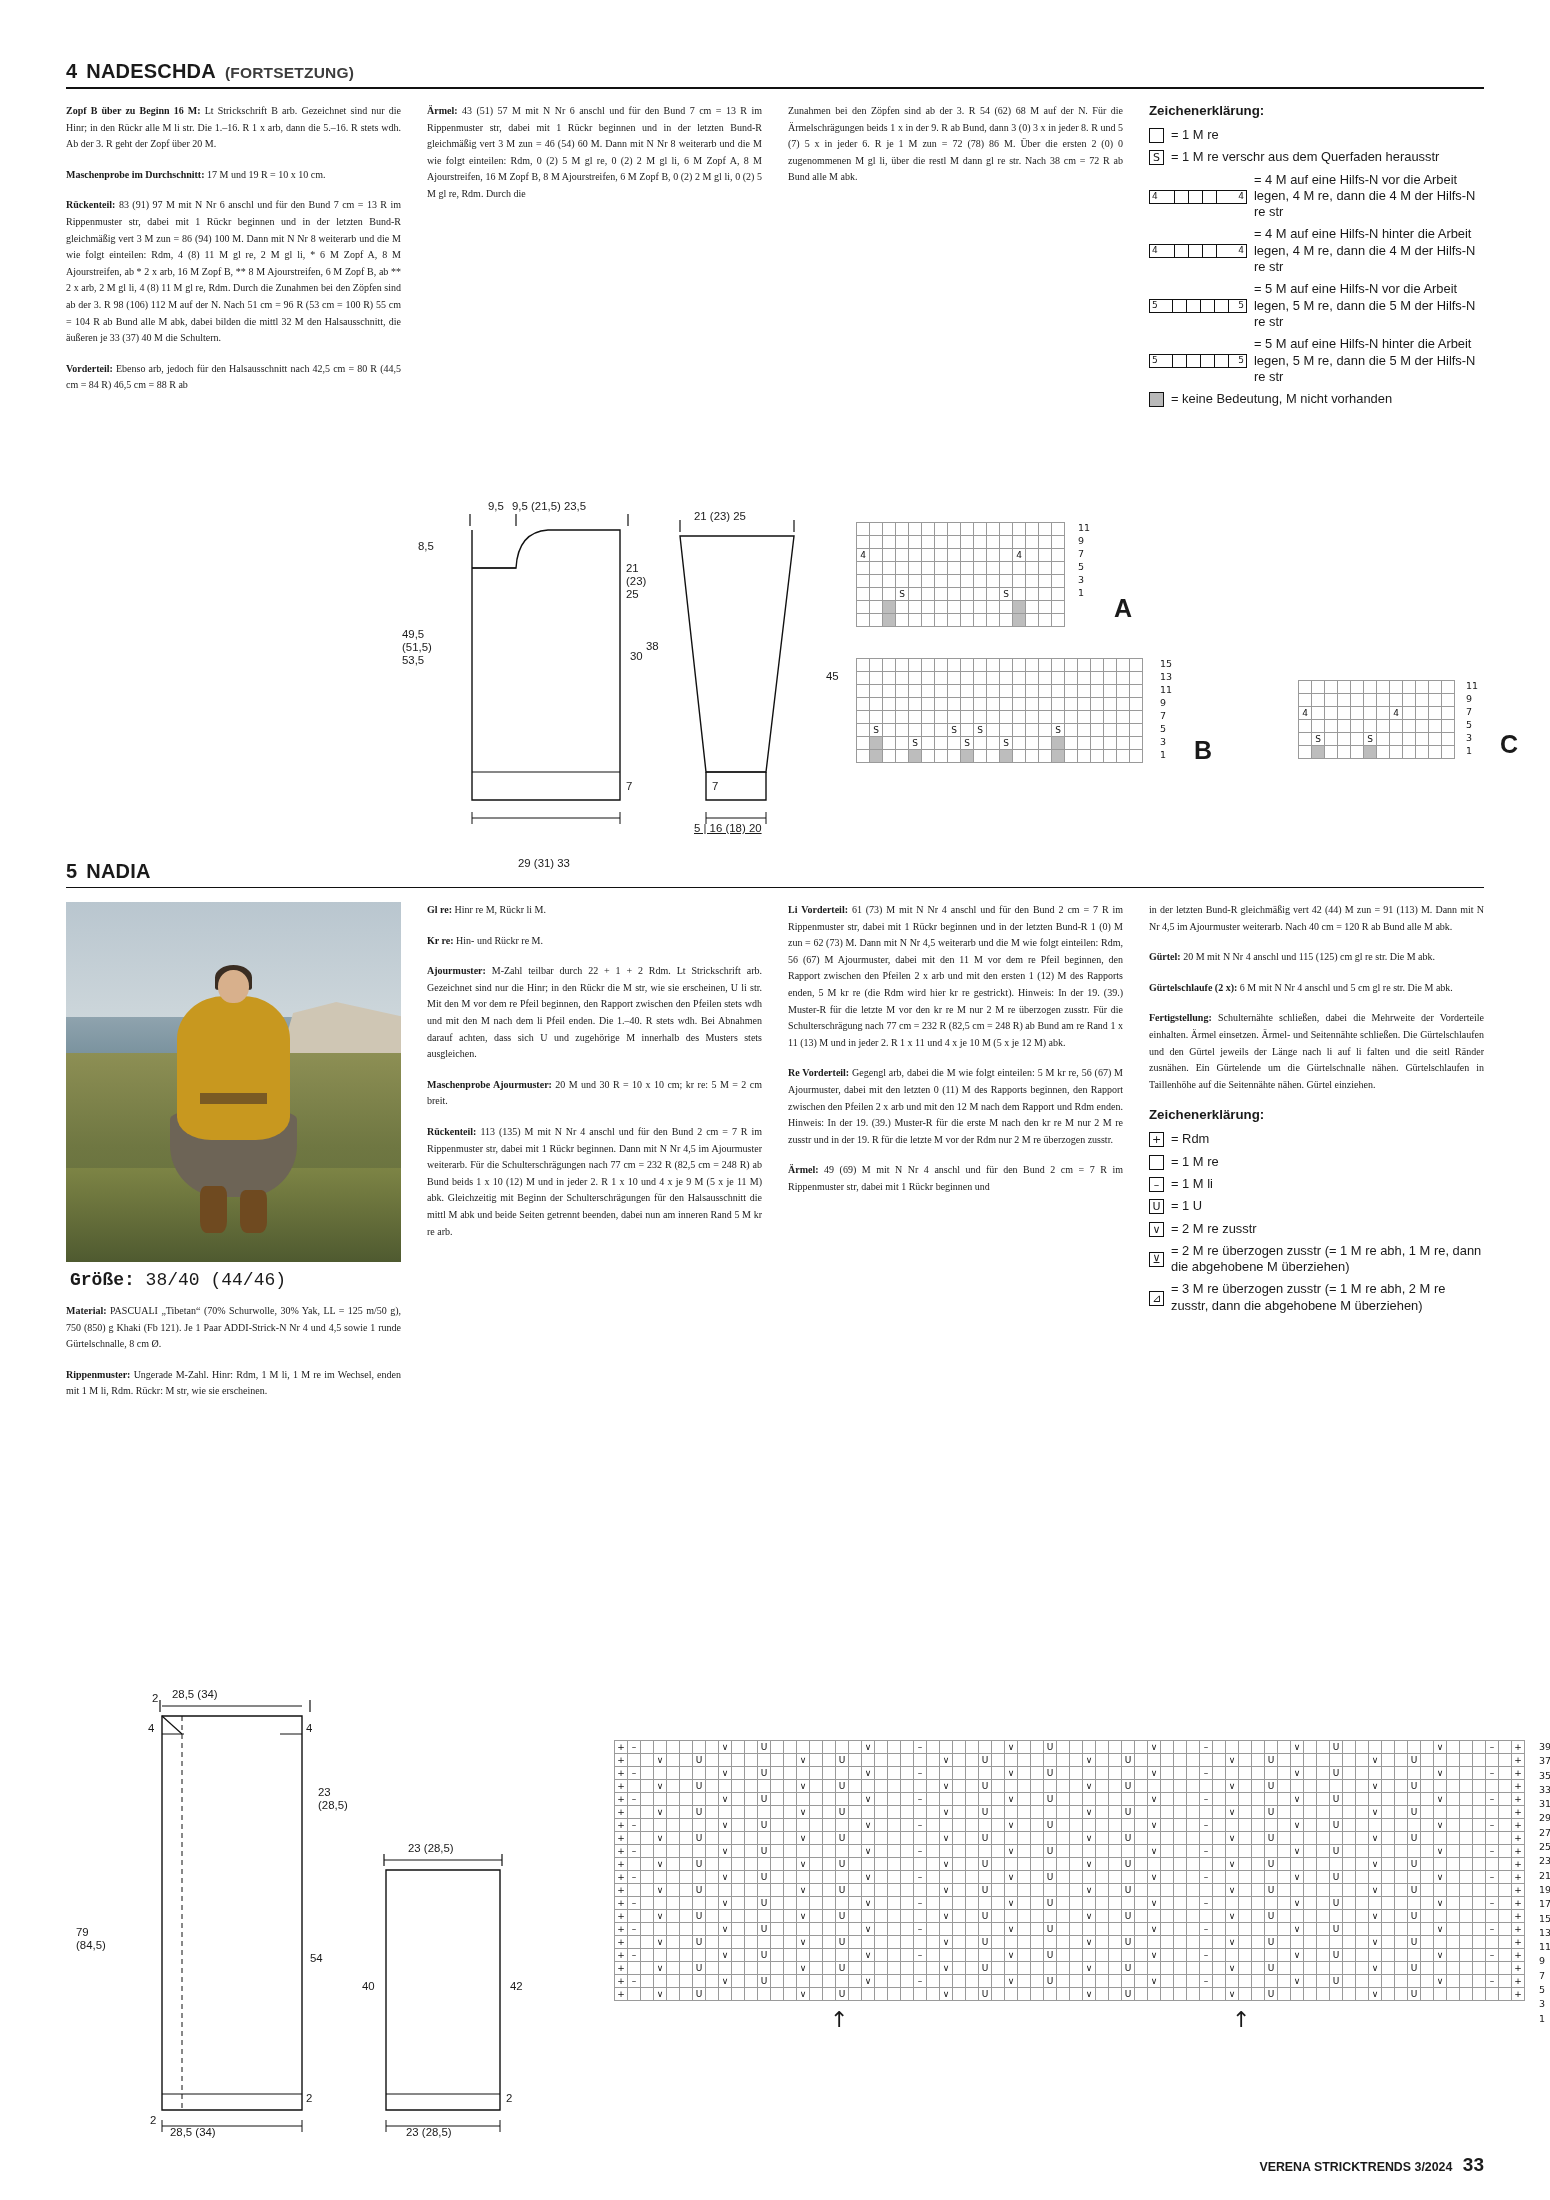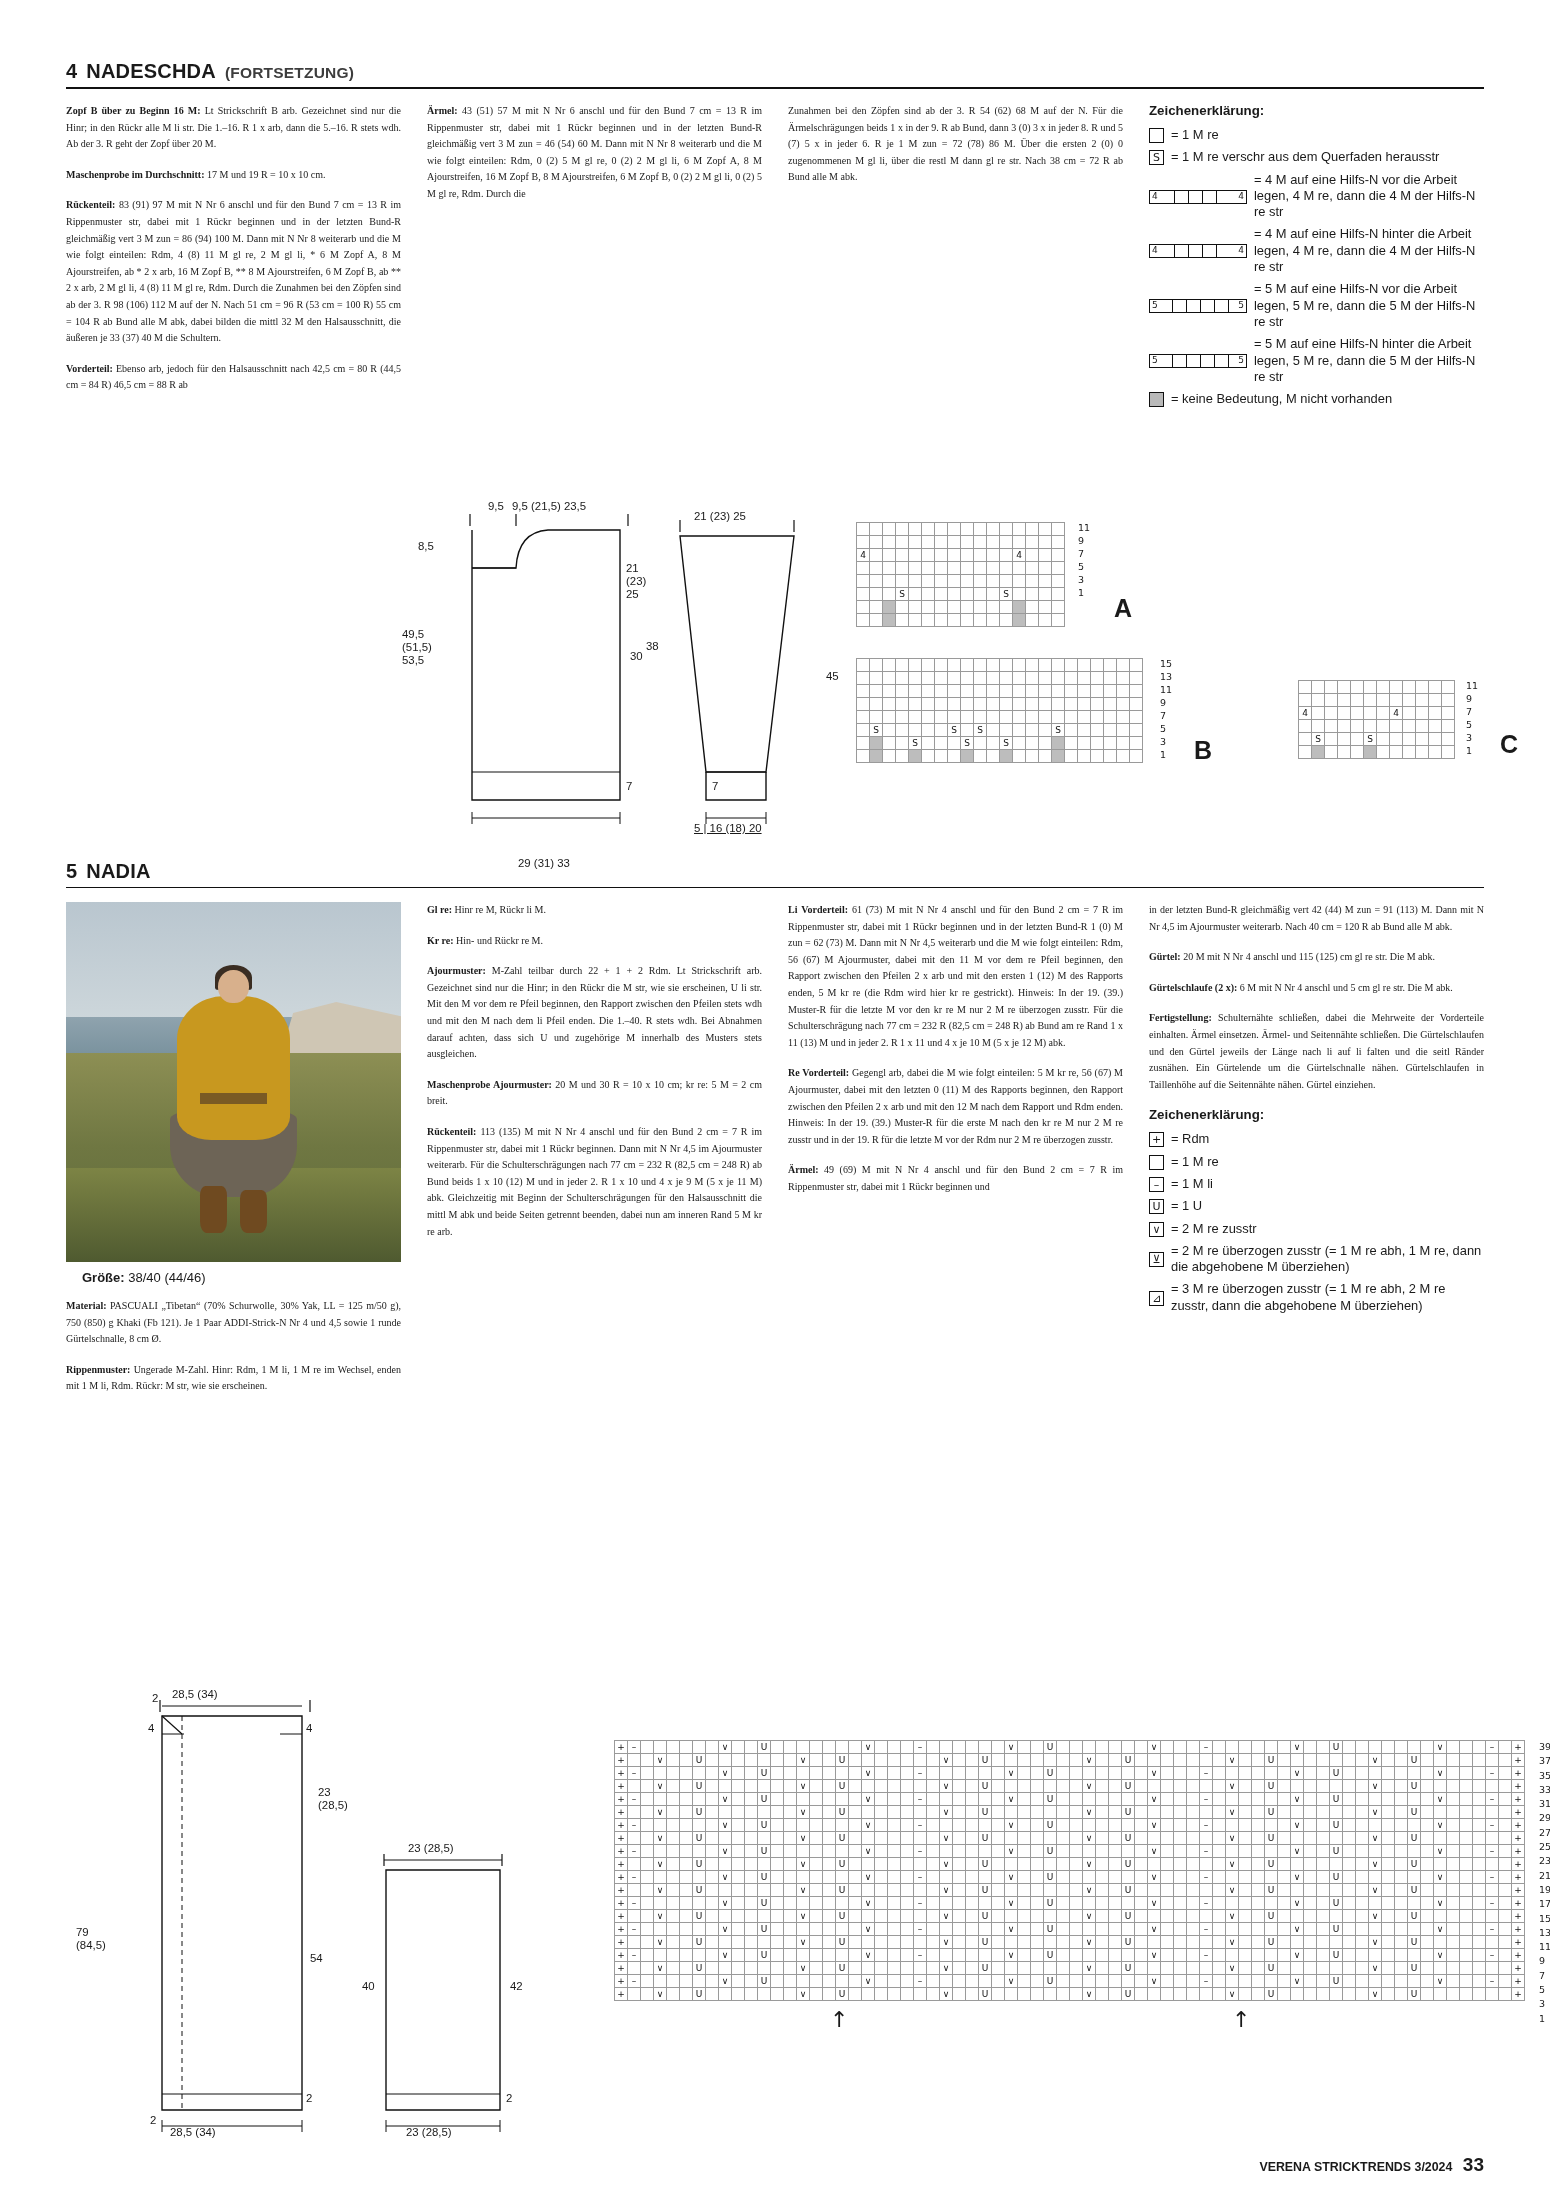--- a/index.html
+++ b/index.html
@@ -195,22 +195,23 @@
     position: absolute; left: 52%; top: 80%; width: 8%; height: 12%;
     background: #6f4a20;
     border-radius: 20% 20% 25% 25%;
   }
   .photo .fig-belt {
     position: absolute; left: 40%; top: 53%; width: 20%; height: 3%;
     background: #7a5a24;
   }
 
   .caption {
-    font-size: 13px;
-    margin: 8px 0 13px 16px;
+    font-size: 18px;
+    margin: 8px 0 13px 4px;
+    font-family: Liberation Mono, monospace;
   }
   .caption b { font-weight: bold; }
 
   
   .footer {
     position: absolute;
     right: 66px;
     bottom: 24px;
     font-size: 12.4px;
     font-weight: bold;

